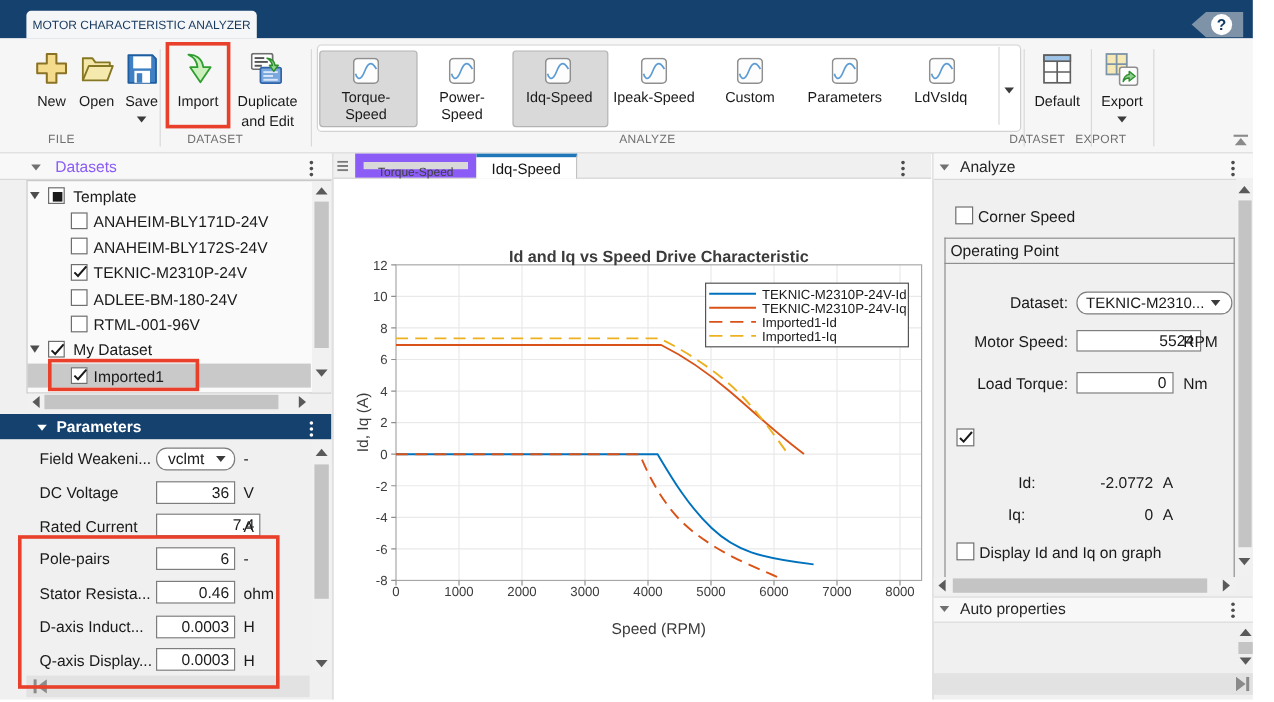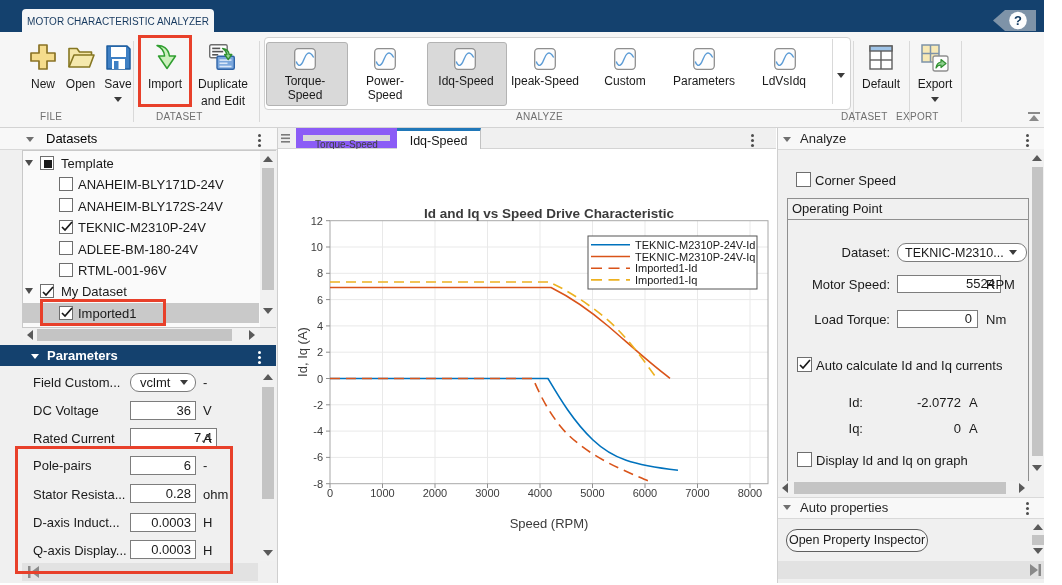--- a/index.html
+++ b/index.html
@@ -164,21 +164,21 @@
   <div class="abs tlabel" style="left:671px;top:74px;width:66px">Parameters</div>
   <div class="abs tlabel" style="left:754px;top:74px;width:60px">LdVsIdq</div>
 
   <div class="abs tlabel" style="left:851px;top:77px;width:60px">Default</div>
   <div class="abs tlabel" style="left:905px;top:77px;width:60px">Export</div>
   <div class="abs ddarrow" style="left:931px;top:97px"></div>
 
   <div class="abs" style="left:0;top:128px;width:277px;height:455px;background:#f0f0f0"></div>
   <div class="abs phead" style="left:0;top:128px;width:277px;height:21px;background:#f8f8f8"></div>
   <div class="abs tri" style="left:26px;top:137px"></div>
-  <div class="abs" style="left:46px;top:131px;font-size:13px;color:#000000">Datasets</div>
+  <div class="abs" style="left:46px;top:131px;font-size:13px;color:#8b5cf6">Datasets</div>
   <div class="abs dots3" style="left:258px;top:134px"></div>
 
   <div class="abs" style="left:22px;top:150px;width:254px;height:178px;background:#fafafa;border:1px solid #c9c9c9;box-sizing:border-box"></div>
 
   <div class="abs" style="left:23px;top:303px;width:236px;height:20px;background:#c9c9c9"></div>
 
   <div class="abs" style="left:25px;top:160px;width:0;height:0;border-left:4.5px solid transparent;border-right:4.5px solid transparent;border-top:6px solid #4d4d4d"></div>
   <div class="abs" style="left:25px;top:288px;width:0;height:0;border-left:4.5px solid transparent;border-right:4.5px solid transparent;border-top:6px solid #4d4d4d"></div>
 
   <div class="abs cb" style="left:40px;top:156px"></div>
@@ -219,36 +219,36 @@
   <div class="abs sb-track" style="left:23px;top:328px;width:235px;height:14px"></div>
   <div class="abs arr-l" style="left:27px;top:330px"></div>
   <div class="abs sb-thumb" style="left:37px;top:329px;width:195px;height:12px"></div>
   <div class="abs arr-r" style="left:249px;top:330px"></div>
 
   <div class="abs" style="left:0;top:345px;width:276px;height:21px;background:#14416e"></div>
   <div class="abs" style="left:31px;top:354px;width:0;height:0;border-left:4.5px solid transparent;border-right:4.5px solid transparent;border-top:5px solid #fff"></div>
   <div class="abs" style="left:47px;top:348px;font-size:13px;font-weight:bold;color:#fff">Parameters</div>
   <div class="abs dots3w" style="left:258px;top:351px"></div>
 
-  <div class="abs ptxt" style="left:33px;top:375px">Field Custom...</div>
+  <div class="abs ptxt" style="left:33px;top:375px">Field Weakeni...</div>
   <div class="abs" style="left:130px;top:372.5px;width:66px;height:19px;background:#fff;border:1px solid #7d7d7d;border-radius:9px;box-sizing:border-box"></div>
   <div class="abs ptxt" style="left:140px;top:375px">vclmt</div>
   <div class="abs ddarrow" style="left:180px;top:380px"></div>
   <div class="abs ptxt" style="left:203px;top:375px">-</div>
   <div class="abs ptxt" style="left:33px;top:403px">DC Voltage</div>
   <div class="abs field" style="left:130px;top:400.5px;width:66px;height:19px;box-sizing:border-box;line-height:17px;padding-right:4px">36</div>
   <div class="abs ptxt" style="left:203px;top:403px">V</div>
   <div class="abs ptxt" style="left:33px;top:430.5px">Rated Current</div>
   <div class="abs field" style="left:130px;top:428px;width:87px;height:19px;box-sizing:border-box;line-height:17px;padding-right:4px">7.4</div>
   <div class="abs ptxt" style="left:203px;top:430.5px">A</div>
   <div class="abs ptxt" style="left:33px;top:458px">Pole-pairs</div>
   <div class="abs field" style="left:130px;top:455.5px;width:66px;height:19px;box-sizing:border-box;line-height:17px;padding-right:4px">6</div>
   <div class="abs ptxt" style="left:203px;top:458px">-</div>
   <div class="abs ptxt" style="left:33px;top:486.5px">Stator Resista...</div>
-  <div class="abs field" style="left:130px;top:484px;width:66px;height:19px;box-sizing:border-box;line-height:17px;padding-right:4px">0.28</div>
+  <div class="abs field" style="left:130px;top:484px;width:66px;height:19px;box-sizing:border-box;line-height:17px;padding-right:4px">0.46</div>
   <div class="abs ptxt" style="left:203px;top:486.5px">ohm</div>
   <div class="abs ptxt" style="left:33px;top:515px">D-axis Induct...</div>
   <div class="abs field" style="left:130px;top:512.5px;width:66px;height:19px;box-sizing:border-box;line-height:17px;padding-right:4px">0.0003</div>
   <div class="abs ptxt" style="left:203px;top:515px">H</div>
   <div class="abs ptxt" style="left:33px;top:542.5px">Q-axis Display...</div>
   <div class="abs field" style="left:130px;top:540px;width:66px;height:19px;box-sizing:border-box;line-height:17px;padding-right:4px">0.0003</div>
   <div class="abs ptxt" style="left:203px;top:542.5px">H</div>
 
   <div class="abs sb-track" style="left:260px;top:367px;width:16px;height:194px"></div>
   <div class="abs arr-u" style="left:263px;top:374px"></div>
@@ -395,47 +395,45 @@
   <div class="abs ptxt" style="left:986px;top:277px">RPM</div>
 
   <div class="abs ptxt" style="left:800px;top:311.5px;width:90px;text-align:right">Load Torque:</div>
   <div class="abs field" style="left:897px;top:309.5px;width:81px;height:18px;box-sizing:border-box;line-height:16px;padding-right:5px">0</div>
   <div class="abs ptxt" style="left:986px;top:311.5px">Nm</div>
 
   <div class="abs cb" style="left:797px;top:357px;width:13px;height:13px"></div>
   <svg class="abs" style="left:799px;top:359px" width="12" height="11" viewBox="0 0 12 11">
       <path d="M1 6 L4 9 L11 1" fill="none" stroke="#1a1a1a" stroke-width="1.7"></path>
     </svg>
-  <div class="abs ptxt" style="left:816px;top:358px">Auto calculate Id and Iq currents</div>
 
   <div class="abs ptxt" style="left:840px;top:395px;width:23px;text-align:right">Id:</div>
   <div class="abs ptxt" style="left:880px;top:395px;width:81px;text-align:right">-2.0772</div>
   <div class="abs ptxt" style="left:969px;top:395px">A</div>
-  <div class="abs ptxt" style="left:840px;top:421px;width:23px;text-align:right">Iq:</div>
+  <div class="abs ptxt" style="left:840px;top:421px;width:23px;text-align:left">Iq:</div>
   <div class="abs ptxt" style="left:880px;top:421px;width:81px;text-align:right">0</div>
   <div class="abs ptxt" style="left:969px;top:421px">A</div>
 
   <div class="abs cb" style="left:797px;top:452px;width:13px;height:13px"></div>
   <div class="abs ptxt" style="left:816px;top:453px">Display Id and Iq on graph</div>
 
   <div class="abs sb-track" style="left:1030px;top:149px;width:14px;height:331px"></div>
   <div class="abs arr-u" style="left:1032px;top:155px"></div>
   <div class="abs sb-thumb" style="left:1032px;top:167px;width:11px;height:289px"></div>
   <div class="abs arr-d" style="left:1032px;top:465px"></div>
 
   <div class="abs sb-track" style="left:778px;top:481px;width:252px;height:14px"></div>
   <div class="abs arr-l" style="left:782px;top:483px"></div>
   <div class="abs sb-thumb" style="left:794px;top:482px;width:212px;height:12px"></div>
   <div class="abs arr-r" style="left:1019px;top:483px"></div>
 
   <div class="abs phead" style="left:778px;top:497px;width:266px;height:20px;border-top:1px solid #d9d9d9;box-sizing:content-box"></div>
   <div class="abs tri" style="left:783px;top:505px"></div>
   <div class="abs" style="left:800px;top:500px;font-size:13px;color:#262626">Auto properties</div>
   <div class="abs dots3" style="left:1026px;top:502px"></div>
-  <div class="abs" style="left:786px;top:529px;width:142px;height:23px;background:#f7f7f7;border:1px solid #5f5f5f;border-radius:11px;box-sizing:border-box;font-size:12.5px;color:#1a1a1a;text-align:center;line-height:21px;white-space:nowrap">Open Property Inspector</div>
 
   <div class="abs arr-u" style="left:1033px;top:524px"></div>
   <div class="abs sb-thumb" style="left:1032px;top:535px;width:12px;height:10px"></div>
   <div class="abs arr-d" style="left:1033px;top:548px"></div>
 
   <div class="abs" style="left:778px;top:561px;width:266px;height:18px;background:#e2e2e2"></div>
   <svg class="abs" style="left:1028px;top:564px" width="14" height="12" viewBox="0 0 14 12">
       <rect x="10.5" y="0" width="2.5" height="12" fill="#8a8a8a"></rect>
       <polygon points="2,0 2,12 10,6" fill="#8a8a8a"></polygon>
     </svg>

